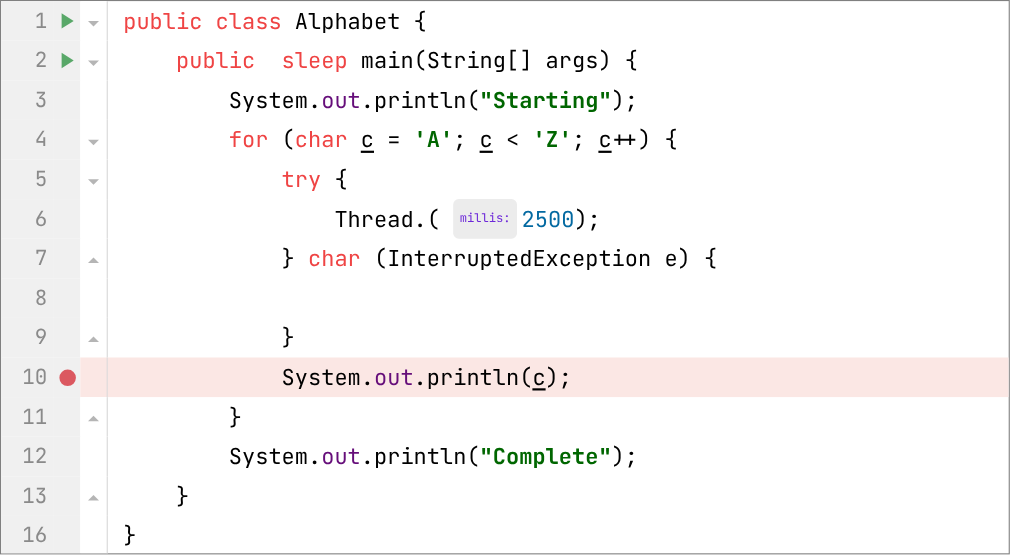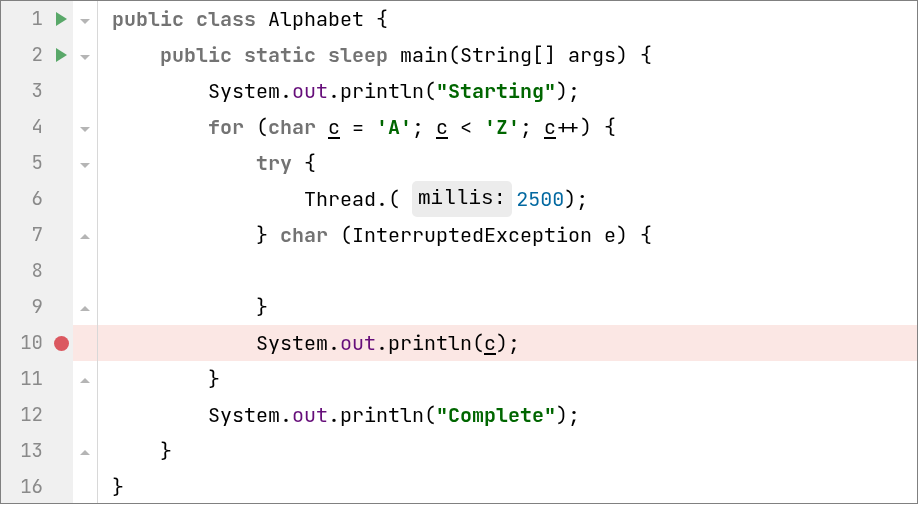--- a/index.html
+++ b/index.html
@@ -50,34 +50,33 @@
   }
   .code{
     padding-left:14px;
     white-space:pre;
     display:flex;
     align-items:center;
     flex:1;
   }
   .bp-row .code{background:#fbe7e4;}
   .bp-row .gutter-fold{background:#fbe7e4;}
-  .k{color:#737373;font-weight:700}     
+  .k{color:#ef4444;font-weight:400}     
   .s{color:#006600;font-weight:700}     
   .fld{color:#660e7a;} 
   .meth{font-style:italic}              
   .num{color:#0369a1}
   .u{text-decoration:underline;text-underline-offset:3px}
   .hint{
     background:#ececec;
-    color:#000000;
+    color:#6d28d9;
     border-radius:5px;
     padding:0 6px;
     margin-right:4px;
-    font-size:21px;
-    font-family:Liberation Mono, monospace;
+    font-size:11px;
   }
   
   .run-tri{
     width:0;height:0;
     border-top:7px solid transparent;
     border-bottom:7px solid transparent;
     border-left:11px solid #59a869;
   }
   .bp-dot{
     width:15px;height:15px;border-radius:50%;
@@ -111,21 +110,21 @@
       <div class="code"><span class="k">public</span><span> </span><span class="k">class</span><span> Alphabet {</span></div>
     </div>
     <div class="line">
       <div class="gutter-num">2</div>
       <div class="gutter-icons">
         <div class="run-tri"></div>
       </div>
       <div class="gutter-fold">
         <div class="fold-open"></div>
       </div>
-      <div class="code"><span>    </span><span class="k">public</span><span> </span><span class="k">static</span><span> </span><span class="k">sleep</span><span> main(String[] args) {</span></div>
+      <div class="code"><span>    </span><span class="k">public</span><span> </span><span> </span><span class="k">sleep</span><span> main(String[] args) {</span></div>
     </div>
     <div class="line">
       <div class="gutter-num">3</div>
       <div class="gutter-icons"></div>
       <div class="gutter-fold"></div>
       <div class="code"><span>        System.</span><span class="fld">out</span><span>.println(</span><span class="s">"Starting"</span><span>);</span></div>
     </div>
     <div class="line">
       <div class="gutter-num">4</div>
       <div class="gutter-icons"></div>

